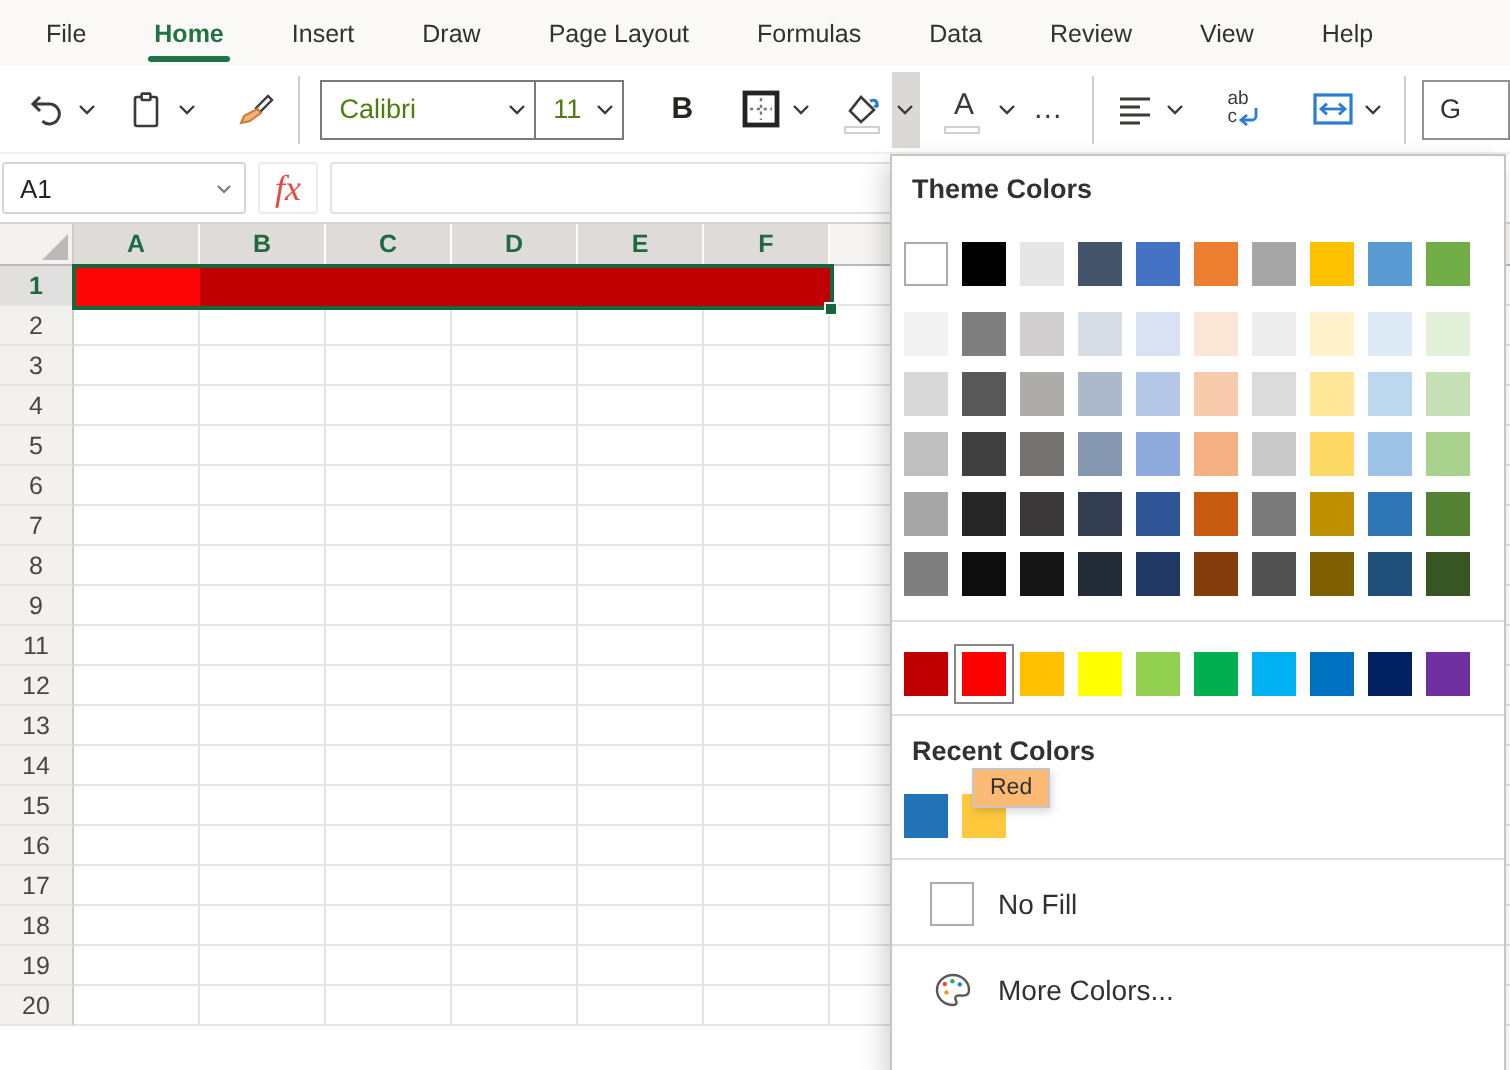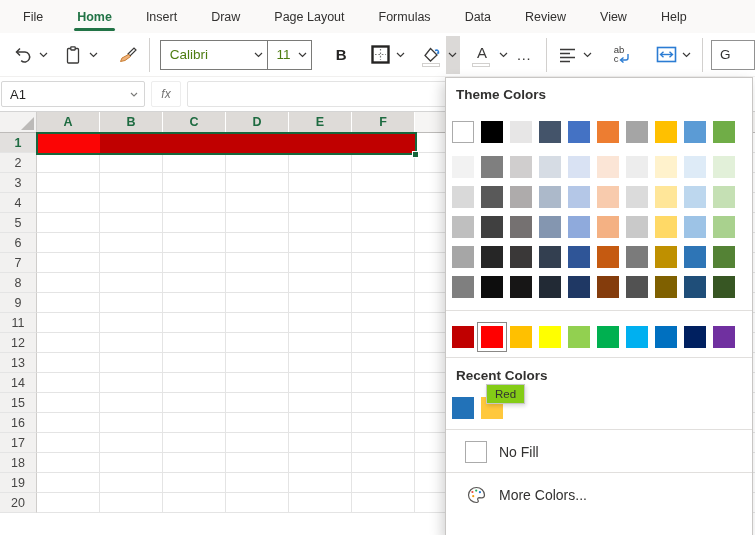--- a/index.html
+++ b/index.html
@@ -34,26 +34,26 @@
   .iconstack { position:relative; display:flex; align-items:center; justify-content:center;
     width:22px; height:24px; }
   .fontA { font-size:15px; color:#3B3A39; line-height:1; padding-bottom:5px; }
   .ellipsis { font-size:15px; letter-spacing:1px; color:#3B3A39; padding:0 6px; }
   .wrap-icon { position:relative; font-size:9.5px; line-height:8px; color:#3B3A39; text-align:left; width:22px;}
   .numfmt { height:30px; border:1px solid #919191; display:flex; align-items:center;
     padding-left:8px; font-size:13.5px; width:44px; flex:0 0 44px; background:#fff; }
   
   .formula-row { position:absolute; top:77px; left:0; right:0; height:35px; background:#fff;
     border-bottom:1px solid #D4D4D4; display:flex; align-items:center; }
-  .name-box { width:144px; height:26px; margin-left:1px; border:1px solid #D6D6D6;
+  .name-box { width:122px; height:26px; margin-left:1px; border:1px solid #D6D6D6;
     border-radius:2px; display:flex; align-items:center; justify-content:space-between;
     font-size:13px; padding:0 6px 0 8px; color:#252423; }
   .fx-box { width:30px; height:26px; margin-left:6px; display:flex; align-items:center;
-    justify-content:center; font-family:Liberation Sans, sans-serif; font-style:italic;
-    font-size:12px; color:#737373; border:1px solid #EDEDED; border-radius:2px; }
+    justify-content:center; font-family:Liberation Serif, serif; font-style:italic;
+    font-size:18px; color:#ef4444; border:1px solid #EDEDED; border-radius:2px; }
   .formula-input { flex:1; height:26px; margin:0 3px 0 6px; border:1px solid #E3E3E3;
     border-radius:2px; font-size:13px; padding:0 6px; color:#252423; display:flex; align-items:center; }
   
   .grid { position:absolute; top:112px; left:0; right:0; bottom:0; background:#fff; }
   .hdr-row { display:flex; height:21px; border-bottom:1px solid #BDBBB9; }
   .corner { flex:0 0 37px; background:#F3F2F1; position:relative; border-right:1px solid #CFCDCB; }
   .corner .tri { position:absolute; right:2px; bottom:2px; width:0; height:0;
     border-left:13px solid transparent; border-bottom:13px solid #BCBAB8; }
   .col-hdr { flex:0 0 63px; background:#DEDBD8; color:#1E6B41; font-weight:bold;
     font-size:12.5px; display:flex; align-items:center; justify-content:center;
@@ -89,21 +89,21 @@
   .ring { width:30px; height:30px; flex:0 0 30px; margin:-4px; border:1px solid #8A8886;
     background:#fff; display:flex; align-items:center; justify-content:center; }
   .recent-row { margin-top:14px; }
   .p-hr { border:0; border-top:1px solid #E1DFDD; }
   .hr1 { margin-top:12px; } .hr2 { margin-top:9px; } .hr3 { margin-top:10px; } .hr4 { margin-top:8px; }
   .menu-row { display:flex; align-items:center; gap:12px; padding-left:19px; margin-top:10px;
     font-size:14px; color:#323130; height:24px; }
   .nofill-swatch { width:22px; height:22px; background:#fff; border:1px solid #ABABAB; flex:0 0 22px;}
   .palette-wrap { width:22px; display:flex; justify-content:center; flex:0 0 22px; }
   
-  .tooltip { position:absolute; left:486px; top:384px; z-index:20; background:#84cc16;
+  .tooltip { position:absolute; left:486px; top:384px; z-index:20; background:#fdba74;
     border:1px solid #C6C6C6; box-shadow:1px 2px 4px rgba(0,0,0,.15); font-size:11.5px;
     color:#323130; padding:3px 8px; }
   svg { display:block; }
 </style>
 </head>
 <body>
 
 <div id="app">
 
   <div class="menubar">

